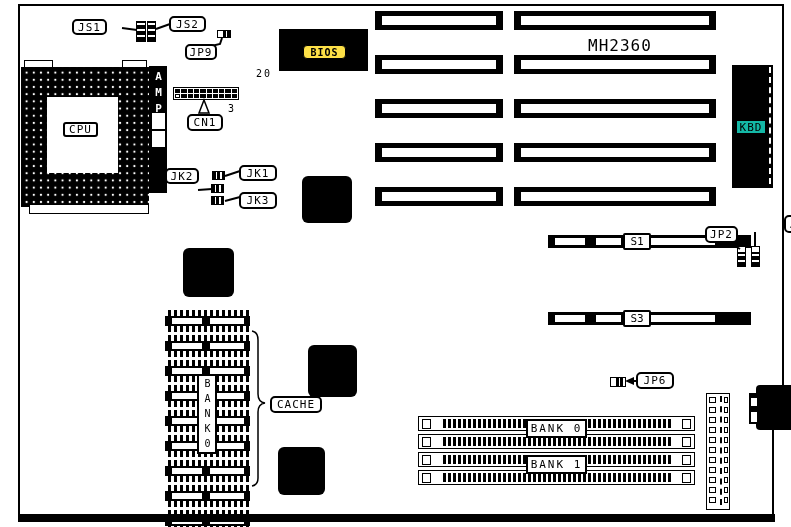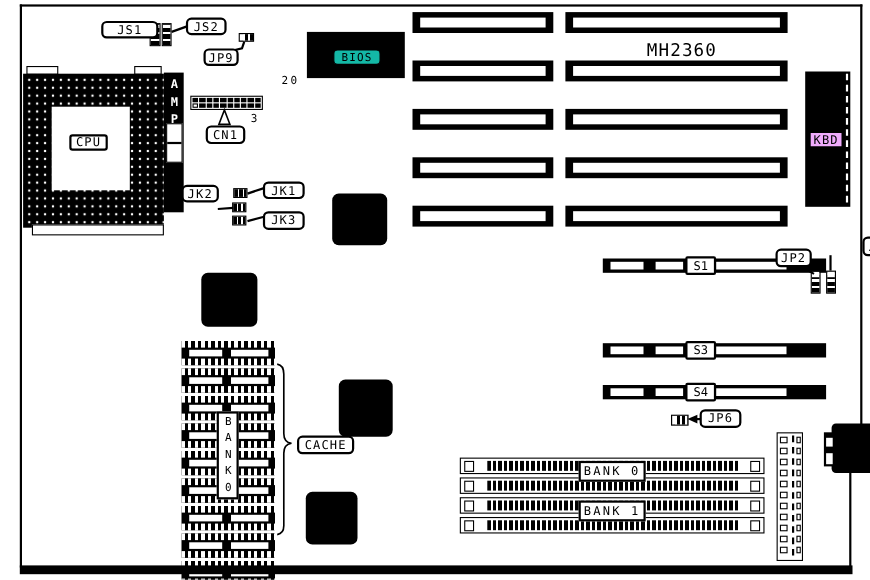--- a/index.html
+++ b/index.html
@@ -43,45 +43,45 @@
   .js1-j{left:136px;top:21px;width:10px;height:21px;}
   .js2-j{left:147px;top:21px;width:9px;height:21px;}
   .jp9-j{left:217px;top:30px;width:14px;height:8px;}
   .jk1-j{left:212px;top:171px;width:13px;height:9px;}
   .jk2-j{left:211px;top:184px;width:13px;height:9px;}
   .jk3-j{left:211px;top:196px;width:13px;height:9px;}
   .jp2-j{left:737px;top:246px;width:9px;height:21px;}
   .jp1-j{left:751px;top:246px;width:9px;height:21px;}
   .jp6-j{left:610px;top:377px;width:16px;height:10px;}
   
-  .js1-l{left:92px;top:19px;width:52px;height:16px;}
+  .js1-l{left:72px;top:19px;width:35px;height:16px;}
   .js2-l{left:169px;top:16px;width:37px;height:16px;}
   .jp9-l{left:185px;top:44px;width:32px;height:16px;}
   .cn1-l{left:187px;top:114px;width:36px;height:17px;}
   .jk1-l{left:239px;top:165px;width:38px;height:16px;}
   .jk2-l{left:165px;top:168px;width:34px;height:16px;}
   .jk3-l{left:239px;top:192px;width:38px;height:17px;}
   .jp2-l{left:705px;top:226px;width:33px;height:17px;}
   .jp1-l{left:784px;top:215px;width:34px;height:18px;}
   .jp6-l{left:636px;top:372px;width:38px;height:17px;}
   .cache-l{left:270px;top:396px;width:52px;height:17px;border-width:2.5px;}
   .kbd-l{left:3px;top:54px;width:32px;height:16px;border-radius:2px;position:absolute;box-sizing:border-box;
-         background:#f0abfc;border:2px solid #000;font-size:11px;display:flex;align-items:center;justify-content:center;letter-spacing:1px;}
+         background:#14b8a6;border:2px solid #000;font-size:11px;display:flex;align-items:center;justify-content:center;letter-spacing:1px;}
   
   .cn1{left:173px;top:87px;width:66px;height:13px;border:1px solid #000;background:#fff;
        display:grid;grid-template-columns:repeat(10,1fr);grid-template-rows:1fr 1fr;gap:1px;padding:1px;z-index:2;}
   .cn1 i{background:#000;}
   .cn1 i:nth-child(11){background:#fff;outline:1px solid #000;outline-offset:-1px;}
   .pin-num{position:absolute;font-size:10px;letter-spacing:2px;z-index:2;}
   .pn20{left:228px;top:68px;margin-left:28px;}
   .pn10{left:228px;top:103px;}
   
   .bios{left:279px;top:29px;width:89px;height:42px;background:#000;z-index:1;}
-  .bios-l{position:absolute;left:24px;top:16px;width:43px;height:14px;background:#14b8a6;border:1.5px solid #000;
-          border-radius:4px;font-size:10px;display:flex;align-items:center;justify-content:center;letter-spacing:1px;box-sizing:border-box;}
+  .bios-l{position:absolute;left:24px;top:16px;width:43px;height:14px;background:#fde047;border:1.5px solid #000;
+          border-radius:4px;font-size:10px;display:flex;align-items:center;justify-content:center;letter-spacing:1px;box-sizing:border-box;font-weight:bold;}
   
   .isa{left:375px;top:11px;display:flex;flex-direction:column;gap:25px;z-index:1;}
   .isa i{width:341px;height:19px;display:block;
     background-image:linear-gradient(#fff,#fff),linear-gradient(#fff,#fff),
                      linear-gradient(#000,#000),linear-gradient(#000,#000);
     background-position:7px 5px,146px 5px,0 0,139px 0;
     background-size:114px 9px,188px 9px,128px 19px,202px 19px;
     background-repeat:no-repeat;}
   .model{left:588px;top:36px;font-size:16px;letter-spacing:1px;z-index:2;}
   
@@ -221,23 +221,20 @@
   <div class="jmp jmp-h jk3-j"></div>
   <div class="lbl jk1-l">JK1</div>
   <div class="lbl jk2-l">JK2</div>
   <div class="lbl jk3-l">JK3</div>
 
   <div class="sslot ss1">
     <span class="slbl">S1</span>
   </div>
   <div class="sslot ss3">
     <span class="slbl">S3</span>
-  </div>
-  <div class="sslot ss4">
-    <span class="slbl">S4</span>
   </div>
 
   <div class="jmp jmp-wv jp2-j"></div>
   <div class="jmp jmp-wv jp1-j"></div>
   <div class="lbl jp2-l">JP2</div>
   <div class="lbl jp1-l">JP1</div>
   <div class="jmp jmp-wh jp6-j"></div>
   <div class="lbl jp6-l">JP6</div>
 
   <div class="abs cachecol">

